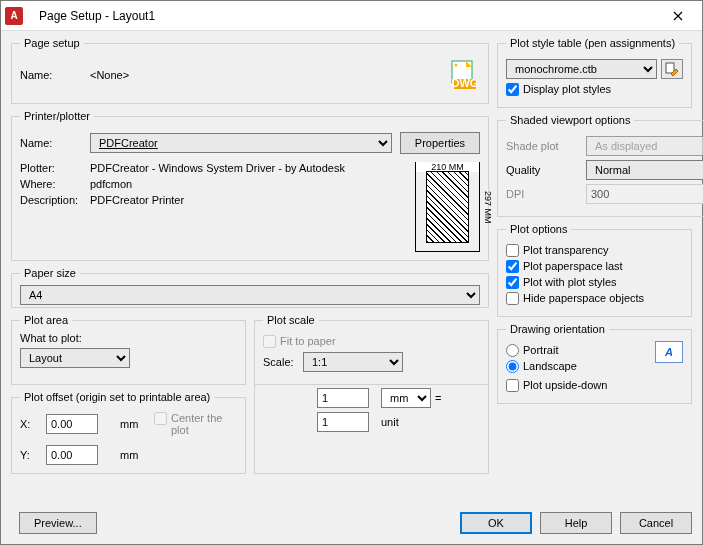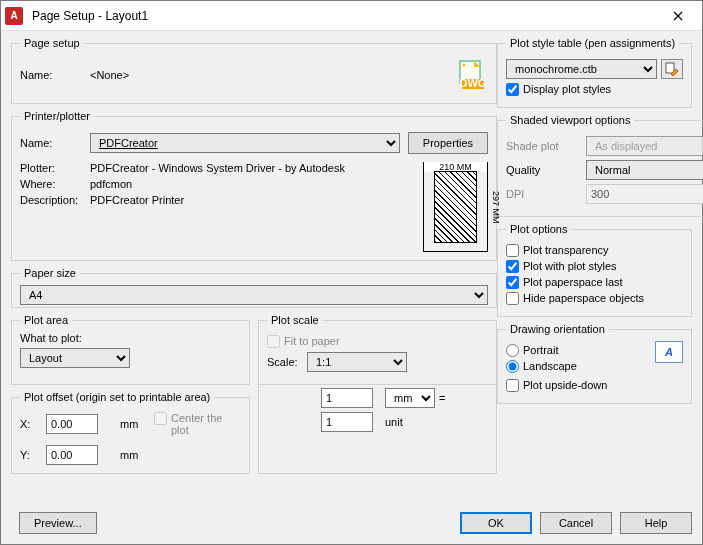--- a/index.html
+++ b/index.html
@@ -1,24 +1,24 @@
 <!DOCTYPE html>
 <html><head>
 <meta charset="utf-8">
 <style>
 * { box-sizing: border-box; font-family: "Segoe UI", Tahoma, sans-serif; font-size: 11px; }
 body { margin: 0; background: #fff; color: #000; }
 .window { width: 703px; height: 545px; border: 1px solid #7a7a7a; position: relative; background: #f0f0f0; }
 .titlebar { height: 30px; background: #fff; display: flex; align-items: center; padding: 0 4px; border-bottom: 1px solid #ddd; }
 .app-icon { width: 18px; height: 18px; background: #C62828; color:#fff; display:flex; align-items:center; justify-content:center; font-weight:bold; font-size:10px; border-radius:2px;}
-.title { margin-left: 9px; font-size: 12px; }
+.title { margin-left: 16px; font-size: 12px; }
 .close { margin-left: auto; width: 40px; height: 28px; display:flex; align-items:center; justify-content:center; cursor:pointer; }
 .close svg { width:10px; height:10px; }
 .content { position: absolute; top: 30px; left:0; right:0; bottom:0; padding: 6px 10px 10px 10px; }
-.cols { display:flex; gap: 0; }
+.cols { display:flex; gap: 8px; }
 .left { flex: 1; min-width:0;}
 .right { width: 195px; }
 fieldset { border: 1px solid #d0d0d0; margin: 0 0 6px 0; padding: 6px 8px 8px 8px; }
 fieldset.tight { padding-bottom: 2px; }
 legend { padding: 0 4px; color: #000; font-size: 11px; }
 .row { display:flex; align-items:center; margin: 4px 0; }
 .lbl { width: 70px; }
 .lbl2 { width: 80px; }
 .val { }
 select, input[type=text] { border: 1px solid #7a7a7a; background: #fff; height: 20px; padding: 1px 4px; font-size:11px; }
@@ -207,25 +207,25 @@
         </fieldset>
 
         <fieldset>
           <legend>Plot options</legend>
           <label class="chk">
               <input type="checkbox" style="">
               <span>Plot transparency</span>
             </label>
           <label class="chk">
               <input type="checkbox" checked="" style="">
+              <span>Plot paperspace last</span>
+            </label>
+          <label class="chk">
+              <input type="checkbox" checked="" style="">
               <span>Plot with plot styles</span>
-            </label>
-          <label class="chk">
-              <input type="checkbox" checked="" style="">
-              <span>Plot paperspace last</span>
             </label>
           <label class="chk">
               <input type="checkbox" style="">
               <span>Hide paperspace objects</span>
             </label>
         </fieldset>
 
         <fieldset>
           <legend>Drawing orientation</legend>
           <div style="display:flex">
@@ -248,17 +248,17 @@
               <span>Plot upside-down</span>
             </label>
         </fieldset>
       </div>
     </div>
 
     <div class="footer">
       <button>Preview...</button>
       <div class="spacer"></div>
       <button class="default">OK</button>
+      <button>Help</button>
       <button>Cancel</button>
-      <button>Help</button>
     </div>
   </div>
 </div>
 
 </body></html>

